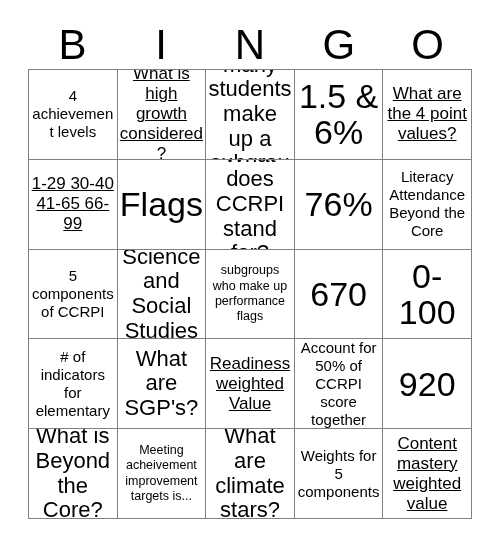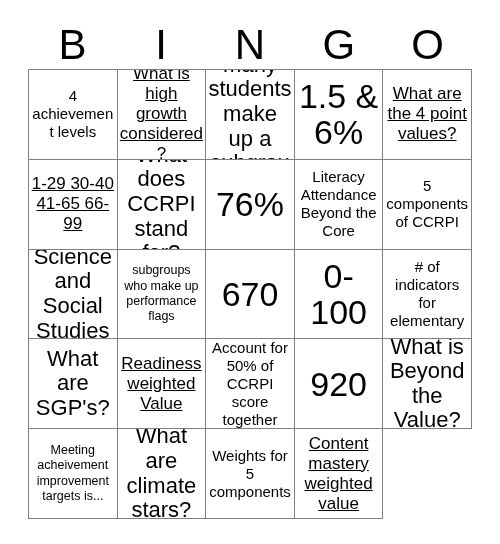--- a/index.html
+++ b/index.html
@@ -101,20 +101,23 @@
     <div class="cell fs-xl">
         <span>1.5 &amp; 6%</span>
       </div>
     <div class="cell fs-md">
         <span>What are the 4 point values?</span>
       </div>
 
     <div class="cell fs-md">
         <span>1-29 30-40 41-65 66-99</span>
       </div>
+    <div class="cell fs-xl">
+        <span>Flags</span>
+      </div>
     <div class="cell fs-lg">
         <span>What does CCRPI stand for?</span>
       </div>
     <div class="cell fs-xl">
         <span>76%</span>
       </div>
     <div class="cell fs-sm">
         <span>Literacy Attendance Beyond the Core</span>
       </div>
 
@@ -144,21 +147,21 @@
         <span>Readiness weighted Value</span>
       </div>
     <div class="cell fs-sm">
         <span>Account for 50% of CCRPI score together</span>
       </div>
     <div class="cell fs-xl">
         <span>920</span>
       </div>
 
     <div class="cell fs-lg">
-        <span>What is Beyond the Value?</span>
+        <span>What is Beyond the Core?</span>
       </div>
     <div class="cell fs-xs">
         <span>Meeting acheivement improvement targets is...</span>
       </div>
     <div class="cell fs-lg">
         <span>What are climate stars?</span>
       </div>
     <div class="cell fs-sm">
         <span>Weights for 5 components</span>
       </div>

